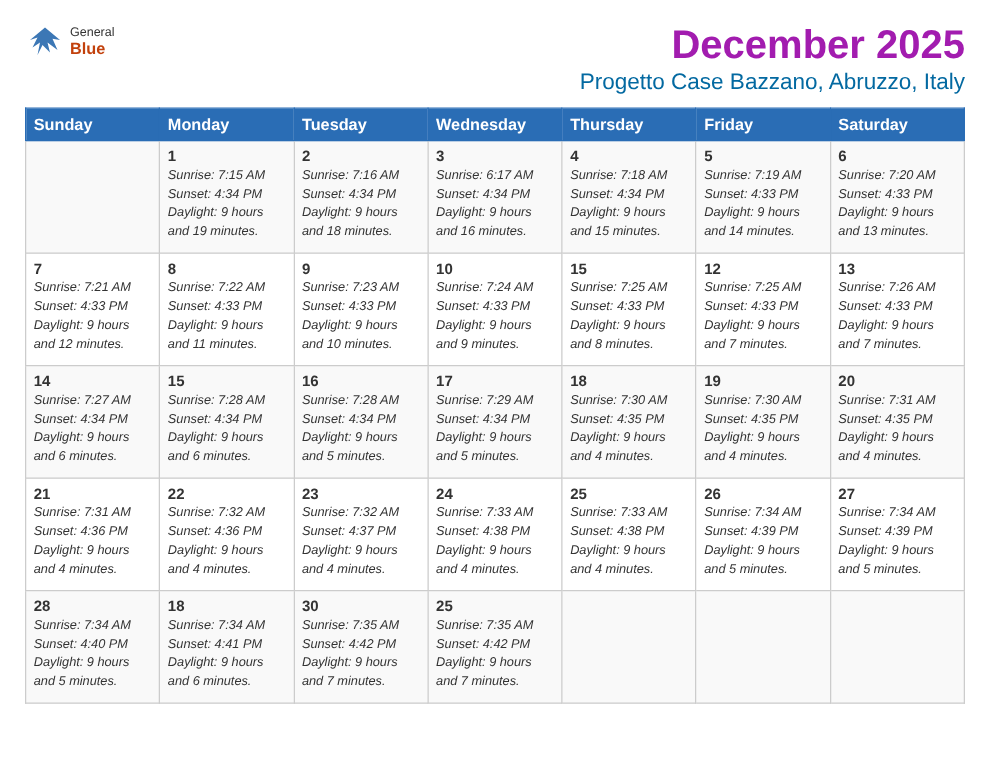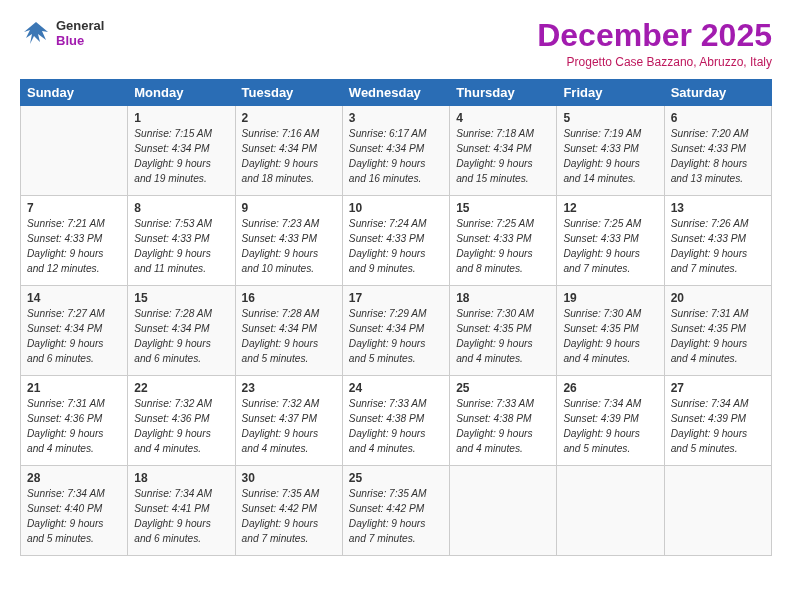--- a/index.html
+++ b/index.html
@@ -30,22 +30,22 @@
     .title-block {
       text-align: right;
     }
     .month-title {
       font-size: 32px;
       font-weight: bold;
       color: #a21caf;
       line-height: 1.1;
     }
     .subtitle {
-      font-size: 12px;
-      color: #be185d;
+      font-size: 18px;
+      color: #0369a1;
       margin-top: 2px;
     }
     table {
       width: 100%;
       border-collapse: collapse;
       table-layout: fixed;
     }
     thead tr th {
       background: #2a6db5;
       color: #fff;
@@ -90,22 +90,22 @@
 <body>
 
 <div class="page">
   <div class="header">
     <div class="logo">
     <div style="display:flex;align-items:center;gap:4px;">
       <svg width="32" height="32" viewBox="0 0 32 32">
         <polygon points="16,4 28,14 22,13 26,22 18,16 20,24 14,18 10,26 12,16 6,20 10,12 4,14" fill="#1a5fa8" opacity="0.85"></polygon>
       </svg>
       <div>
-        <div style="font-size:13px;font-weight:bold;color:#333;line-height:1.15;">General</div>
-        <div style="font-size:13px;font-weight:bold;color:#a21caf;line-height:1.15;">Blue</div>
+        <div style="font-size:10px;font-weight:normal;color:#333;line-height:1.15;">General</div>
+        <div style="font-size:13px;font-weight:bold;color:#c2410c;line-height:1.15;">Blue</div>
       </div>
     </div>
   </div>
     <div class="title-block">
       <div class="month-title">December 2025</div>
       <div class="subtitle">Progetto Case Bazzano, Abruzzo, Italy</div>
     </div>
   </div>
 
   <table>
@@ -161,37 +161,37 @@
             <span>Sunrise: 7:19 AM</span><br>
             <span>Sunset: 4:33 PM</span><br>
             <span>Daylight: 9 hours and 14 minutes.</span>
           </div>
         </td>
           <td>
           <span class="day-number">6</span>
           <div class="day-info">
             <span>Sunrise: 7:20 AM</span><br>
             <span>Sunset: 4:33 PM</span><br>
-            <span>Daylight: 8 hours and 13 minutes.</span>
+            <span>Daylight: 9 hours and 13 minutes.</span>
           </div>
         </td>
         </tr>
         <tr>
           <td>
           <span class="day-number">7</span>
           <div class="day-info">
             <span>Sunrise: 7:21 AM</span><br>
             <span>Sunset: 4:33 PM</span><br>
             <span>Daylight: 9 hours and 12 minutes.</span>
           </div>
         </td>
           <td>
           <span class="day-number">8</span>
           <div class="day-info">
-            <span>Sunrise: 7:53 AM</span><br>
+            <span>Sunrise: 7:22 AM</span><br>
             <span>Sunset: 4:33 PM</span><br>
             <span>Daylight: 9 hours and 11 minutes.</span>
           </div>
         </td>
           <td>
           <span class="day-number">9</span>
           <div class="day-info">
             <span>Sunrise: 7:23 AM</span><br>
             <span>Sunset: 4:33 PM</span><br>
             <span>Daylight: 9 hours and 10 minutes.</span>

